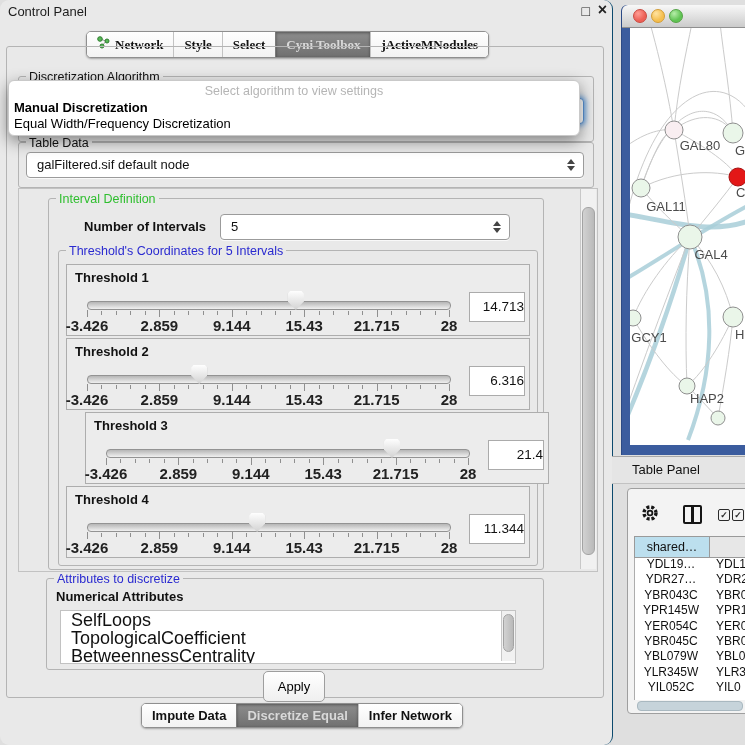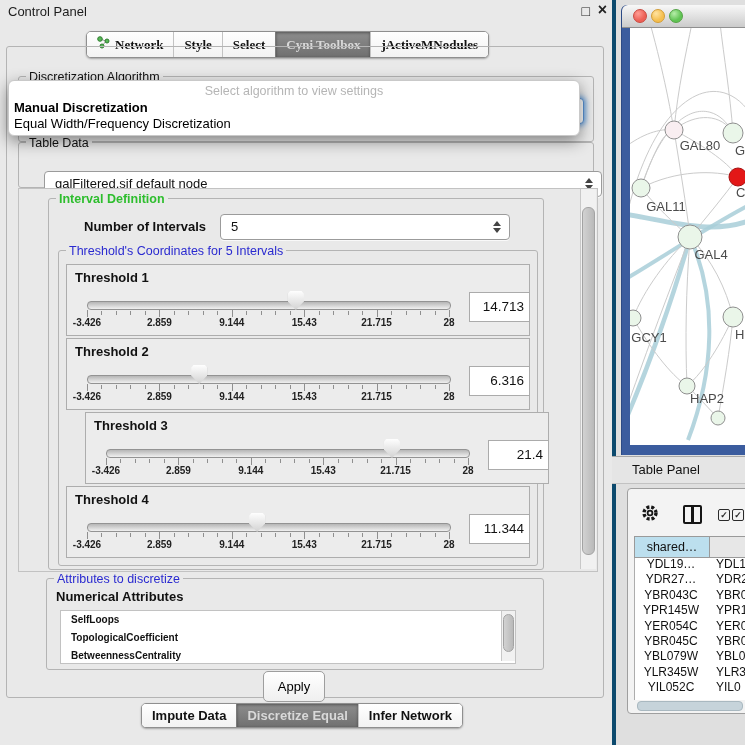--- a/index.html
+++ b/index.html
@@ -1,36 +1,36 @@
 <!DOCTYPE html>
 <html style="--selected-tab-bg: #7a7a7a; --green-label: #2ebe2e; --blue-label: #2a2ad0; --focus-ring: #5a9be0; --frame-blue: #3b5c9e; --header-highlight: #bcdfee; --node-green: #eaf6e9; --node-red: #e31717; --node-pink: #f9eef1; --edge-thin: #cbcbcb; --edge-thick: #a8ced8; --traffic-red: #ed6157; --traffic-yellow: #f5bf4f; --traffic-green: #61c454;"><head>
 <meta charset="utf-8">
 <style>
   html,body{margin:0;padding:0;}
   #root{position:relative;width:745px;height:745px;background:#dfdfdf;overflow:hidden;
         font-family:"Liberation Sans",sans-serif;color:#111;
         -webkit-font-smoothing:antialiased;}
   .abs{position:absolute;}
   
-  .cp-window{position:absolute;left:0;top:0;width:612px;height:745px;background:#e9e9e9;border-right:4px solid #0c4a6e;}
+  .cp-window{position:absolute;left:0;top:0;width:612px;height:745px;background:#e9e9e9;border-right:1px solid #0c4a6e;border-radius:9px;}
   .cp-titlebar{position:absolute;left:0;top:0;width:612px;height:24px;}
   .cp-title{position:absolute;left:8px;top:4px;font-size:13px;color:#1c1c1c;}
   .winicon{position:absolute;top:3px;font-size:14px;font-weight:700;color:#222;cursor:default;}
   
   .seg{position:absolute;display:inline-flex;border:1px solid #8f8f8f;border-radius:5px;overflow:hidden;
        background:#fff;box-shadow:0 1px 2px rgba(0,0,0,.3);}
   .seg-item{display:flex;align-items:center;gap:5px;padding:4px 10px;font-size:13px;font-weight:600;color:#111;
             border-left:1px solid #c3c3c3;background:linear-gradient(#ffffff,#f2f2f2);white-space:nowrap;cursor:default;}
   .seg-item:first-child{border-left:none;}
   .seg-item.selected{background:linear-gradient(#8d8d8d,#707070);color:#d9d9d9;
             box-shadow:inset 0 1px 3px rgba(0,0,0,.4);border-left-color:#7a7a7a;}
   
   .group{position:absolute;border:1px solid #b4b4b4;border-radius:3px;}
   .group-label{position:absolute;font-size:12.5px;background:#e9e9e9;padding:0 3px;white-space:nowrap;z-index:1;}
-  .green{color:var(--green-label);font-weight:bold;}
+  .green{color:var(--green-label);}
   .blue{color:var(--blue-label);text-align:center;}
   
   .combo{position:absolute;background:#fff;border:1px solid #9b9b9b;border-radius:4px;height:24px;
          font-size:13px;line-height:24px;padding-left:10px;box-shadow:0 1px 0 rgba(255,255,255,.7);}
   .combo .arrows{position:absolute;right:8px;top:5px;width:8px;height:14px;}
   .arrow-up,.arrow-dn{position:absolute;left:0;width:0;height:0;border-left:4px solid transparent;border-right:4px solid transparent;}
   .arrow-up{top:1px;border-bottom:5px solid #444;}
   .arrow-dn{bottom:1px;border-top:5px solid #444;}
   .focusring{box-shadow:0 0 5px 2px rgba(90,155,224,.85);border-color:#5a93d4;}
   
@@ -46,26 +46,26 @@
   
   .tpanel{position:absolute;left:66px;width:462px;height:70px;background:#ececec;border:1px solid #adadad;}
   .tpanel .ttitle{position:absolute;left:8px;top:5px;font-size:13px;font-weight:700;}
   .track{position:absolute;left:20px;top:36px;width:362px;height:7px;border:1px solid #939393;border-radius:4px;
          background:linear-gradient(#b6b6b6,#f0f0f0);}
   .thumb{position:absolute;top:26px;width:16px;height:19px;z-index:2;
          background:linear-gradient(#fefefe,#d2d2d2);
          clip-path:polygon(14% 0,86% 0,100% 14%,100% 55%,50% 100%,0 55%,0 14%);
          filter:drop-shadow(0 0 1px #777);}
   .tick{position:absolute;width:1px;background:#8f8f8f;}
-  .ticklabel{position:absolute;top:52px;transform:translateX(-50%);font-size:10px;font-weight:700;color:#222;white-space:nowrap;}
+  .ticklabel{position:absolute;top:52px;transform:translateX(-50%);font-size:15px;font-weight:700;color:#222;white-space:nowrap;}
   .valbox{position:absolute;left:402px;top:27px;width:54px;height:28px;background:#fff;border:1px solid #ababab;
-          font-size:13.5px;line-height:28px;text-align:right;padding-right:5px;box-sizing:content-box;}
+          font-size:13.5px;line-height:28px;text-align:right;box-sizing:content-box;}
   
   .listbox{position:absolute;background:#fff;border:1px solid #c2c2c2;overflow:hidden;}
-  .listitem{font-size:10px;line-height:18px;padding-left:10px;white-space:nowrap;font-weight:bold;}
+  .listitem{font-size:18px;line-height:18px;padding-left:10px;white-space:nowrap;}
   
   .pushbtn{position:absolute;background:linear-gradient(#ffffff,#efefef);border:1px solid #9e9e9e;border-radius:5px;
            font-size:13px;text-align:center;cursor:default;}
   
   .net-window{position:absolute;left:622px;top:5px;width:123px;height:450px;background:var(--frame-blue);
               border-top-left-radius:6px;box-shadow:-1px 0 0 #2c4a85;}
   .net-titlebar{position:absolute;left:0;top:0;width:123px;height:22px;border-top-left-radius:6px;
                 background:linear-gradient(#f8f8f8,#cbcbcb);border-bottom:1px solid #8f8f8f;}
   .light{position:absolute;top:4px;width:12px;height:12px;border-radius:50%;}
   .net-canvas{position:absolute;left:8px;top:23px;width:115px;height:417px;background:#fff;overflow:hidden;}
@@ -136,21 +136,21 @@
     <div class="popup">
       <div class="popup-hint">Select algorithm to view settings</div>
       <div id="popupOptions">
           <div class="popup-opt bold" style="top: 19px;">Manual Discretization</div>
           <div class="popup-opt" style="top: 35px;">Equal Width/Frequency Discretization</div>
         </div>
     </div>
 
     <div class="group" style="left:18px;top:142px;width:574px;height:44px;"></div>
     <span class="group-label" style="left:26px;top:136px;">Table Data</span>
-    <div class="combo" style="left:44px;top:152px;width:546px;margin-top:19px;">
+    <div class="combo" style="left:26px;top:152px;width:546px;">
       <span>galFiltered.sif default node</span>
       <span class="arrows">
           <i class="arrow-up"></i>
           <i class="arrow-dn"></i>
         </span>
     </div>
 
     <div class="scrollpane"></div>
     <div class="vsb-track" style="left:580px;top:189px;width:15px;height:380px;">
       <div class="vsb-thumb" style="left:1px;top:18px;width:11px;height:346px;"></div>

